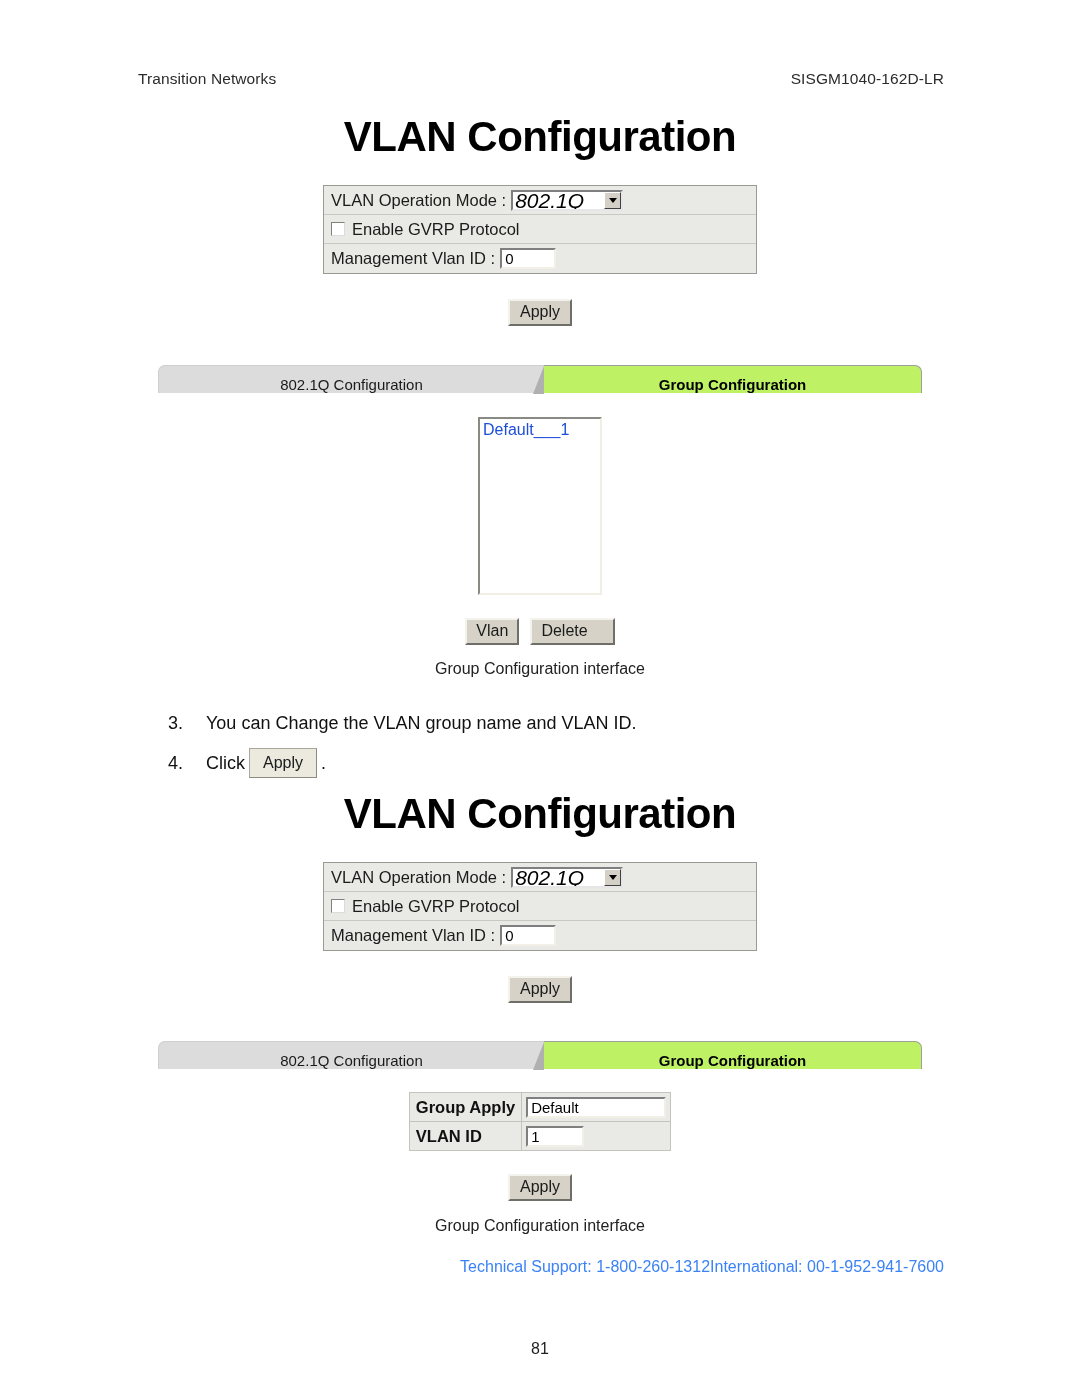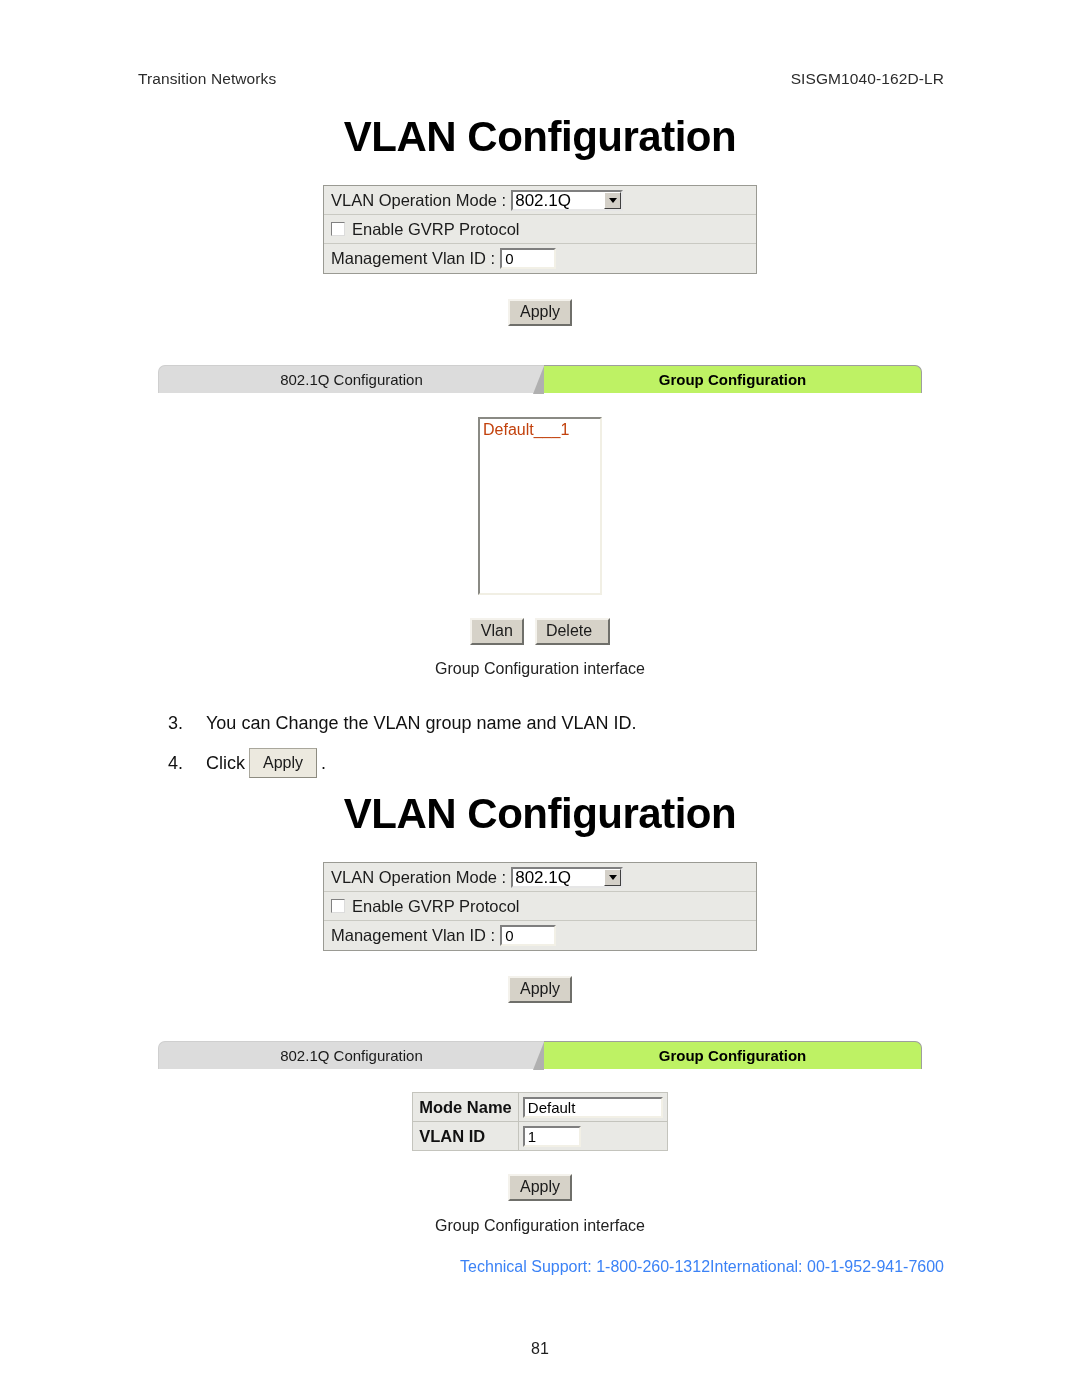--- a/index.html
+++ b/index.html
@@ -67,26 +67,27 @@
     height: 21px;
     width: 112px;
     margin-left: 5px;
     background: #ffffff;
     border: 2px solid;
     border-color: #7f7f7f #e6e6e6 #e6e6e6 #7f7f7f;
     box-sizing: border-box;
   }
   .combo .val {
     flex: 1;
-    font-size: 17px;
+    font-size: 21px;
     line-height: 17px;
     padding-left: 2px;
     color: #000;
     overflow: hidden;
     white-space: nowrap;
+    font-style: italic;
   }
   .combo .arrowbtn {
     width: 17px;
     background: #d4d0c8;
     border: 1px solid;
     border-color: #ffffff #404040 #404040 #ffffff;
     box-sizing: border-box;
     display: flex;
     align-items: center;
     justify-content: center;
@@ -143,21 +144,21 @@
   
   .tabstrip {
     width: 764px;
     height: 28px;
     display: flex;
     align-items: stretch;
     position: relative;
   }
   .tab {
     display: flex;
-    align-items: center;
+    align-items: flex-end;
     justify-content: center;
     font-size: 15px;
     box-sizing: border-box;
     position: relative;
   }
   .tab-inactive {
     width: 386px;
     background: #dcdcdc;
     color: #1a1a1a;
     border-top-left-radius: 7px;
@@ -187,21 +188,21 @@
   
   .listbox {
     width: 124px;
     height: 178px;
     background: #ffffff;
     border: 2px solid;
     border-color: #8a8a84 #f1efe4 #f1efe4 #8a8a84;
     box-sizing: border-box;
     padding: 2px 0 0 3px;
     font-size: 16px;
-    color: #c2410c;
+    color: #1d4ed8;
   }
 
   
   .gtable {
     border-collapse: collapse;
     border: 1px solid #9a9a93;
     background: #e9e9e5;
   }
   .gtable td {
     border: 1px solid #c4c4bd;
@@ -330,21 +331,21 @@
 
 <div class="center-wrap" style="top:417px;">
   <div class="listbox">
     <div>Default___1</div>
   </div>
 </div>
 
 <div class="center-wrap" style="top:618px;">
   <span class="btn3d" style="padding:2px 9px 3px 9px;">Vlan</span>
   <span style="display:inline-block;width:11px;"></span>
-  <span class="btn3d" style="padding:2px 16px 3px 9px;">Delete</span>
+  <span class="btn3d" style="padding:2px 25px 3px 9px;">Delete</span>
 </div>
 
 <div class="center-wrap" style="top:660px;">
   <div class="caption">Group Configuration interface</div>
 </div>
 
 <div class="steps" style="top:713px;">
   <div class="step">
     <span class="num">3.</span>
     <span class="txt">You can Change the VLAN group name and VLAN ID.</span>
@@ -395,21 +396,21 @@
     <div class="tab tab-active">
       <span>Group Configuration</span>
     </div>
   </div>
 </div>
 
 <div class="center-wrap" style="top:1092px;">
   <table class="gtable">
     <tbody>
         <tr>
-      <td class="keycell">Mode Name</td>
+      <td class="keycell">Group Apply</td>
       <td class="valcell">
         <div class="txtin" style="width:140px;">Default</div>
       </td>
     </tr>
     <tr>
       <td class="keycell">VLAN ID</td>
       <td class="valcell">
         <div class="txtin" style="width:58px;">1</div>
       </td>
     </tr>

